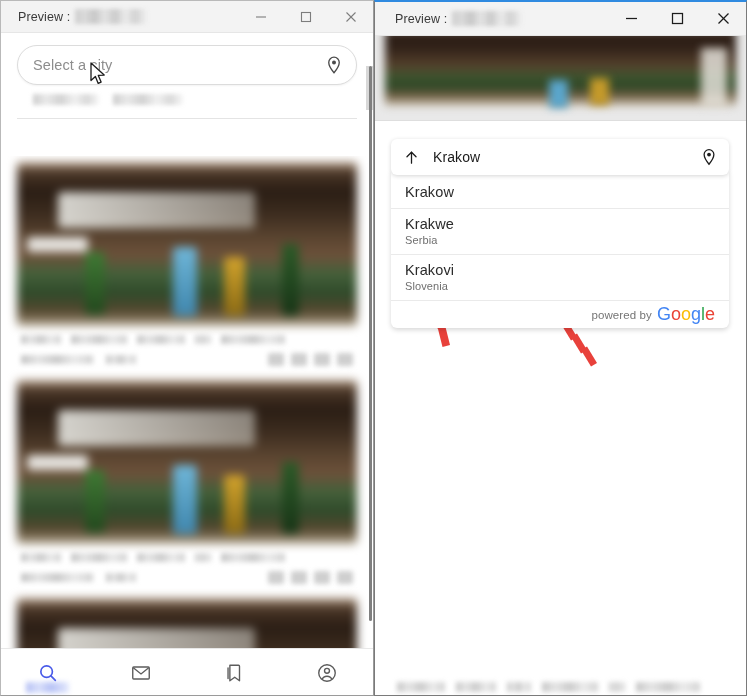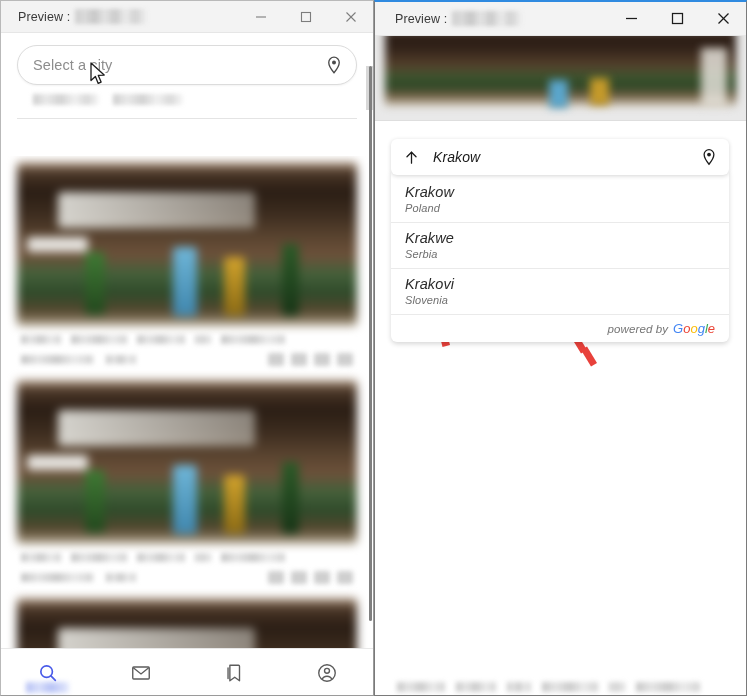--- a/index.html
+++ b/index.html
@@ -336,21 +336,20 @@
   }
   #hero-caption .blur-txt { height: 10px; }
 
   #right-divider { height: 1px; background: #dedede; }
 
   
   #ac-widget {
     position: absolute;
     left: 16px; top: 103px;
     width: 338px;
-    font-style: italic;
   }
   #ac-input {
     position: relative;
     height: 36px;
     background: #fff;
     border-radius: 6px;
     box-shadow: 0 1px 4px rgba(0,0,0,.17);
     display: flex;
     align-items: center;
     z-index: 3;
@@ -400,21 +399,21 @@
     align-items: center;
     justify-content: flex-end;
     padding-right: 14px;
   }
   .pw-text {
     font-size: 11.5px;
     color: #757575;
     letter-spacing: .1px;
   }
   .g-logo {
-    font-size: 13px;
+    font-size: 18px;
     font-weight: 500;
     margin-left: 5px;
     letter-spacing: 0px;
   }
   .g-b { color: #4285F4; }
   .g-r { color: #EA4335; }
   .g-y { color: #FBBC05; }
   .g-g { color: #34A853; }
 
   
@@ -660,21 +659,20 @@
           <svg class="pin2" viewBox="0 0 24 24">
             <path d="M12 2.3c-3.6 0-6.5 2.9-6.5 6.5 0 4.9 6.5 12.9 6.5 12.9s6.5-8 6.5-12.9c0-3.6-2.9-6.5-6.5-6.5z" fill="none" stroke="#1c1c1c" stroke-width="1.7"></path>
             <circle cx="12" cy="8.8" r="2.5" fill="#1c1c1c"></circle>
           </svg>
         </div>
 
         <div id="ac-list">
 
           <div class="ac-item">
             <div class="ac-main">Krakow</div>
-            <div class="ac-sub">Poland</div>
           </div>
 
           <div class="ac-item">
             <div class="ac-main">Krakwe</div>
             <div class="ac-sub">Serbia</div>
           </div>
 
           <div class="ac-item">
             <div class="ac-main">Krakovi</div>
             <div class="ac-sub">Slovenia</div>

